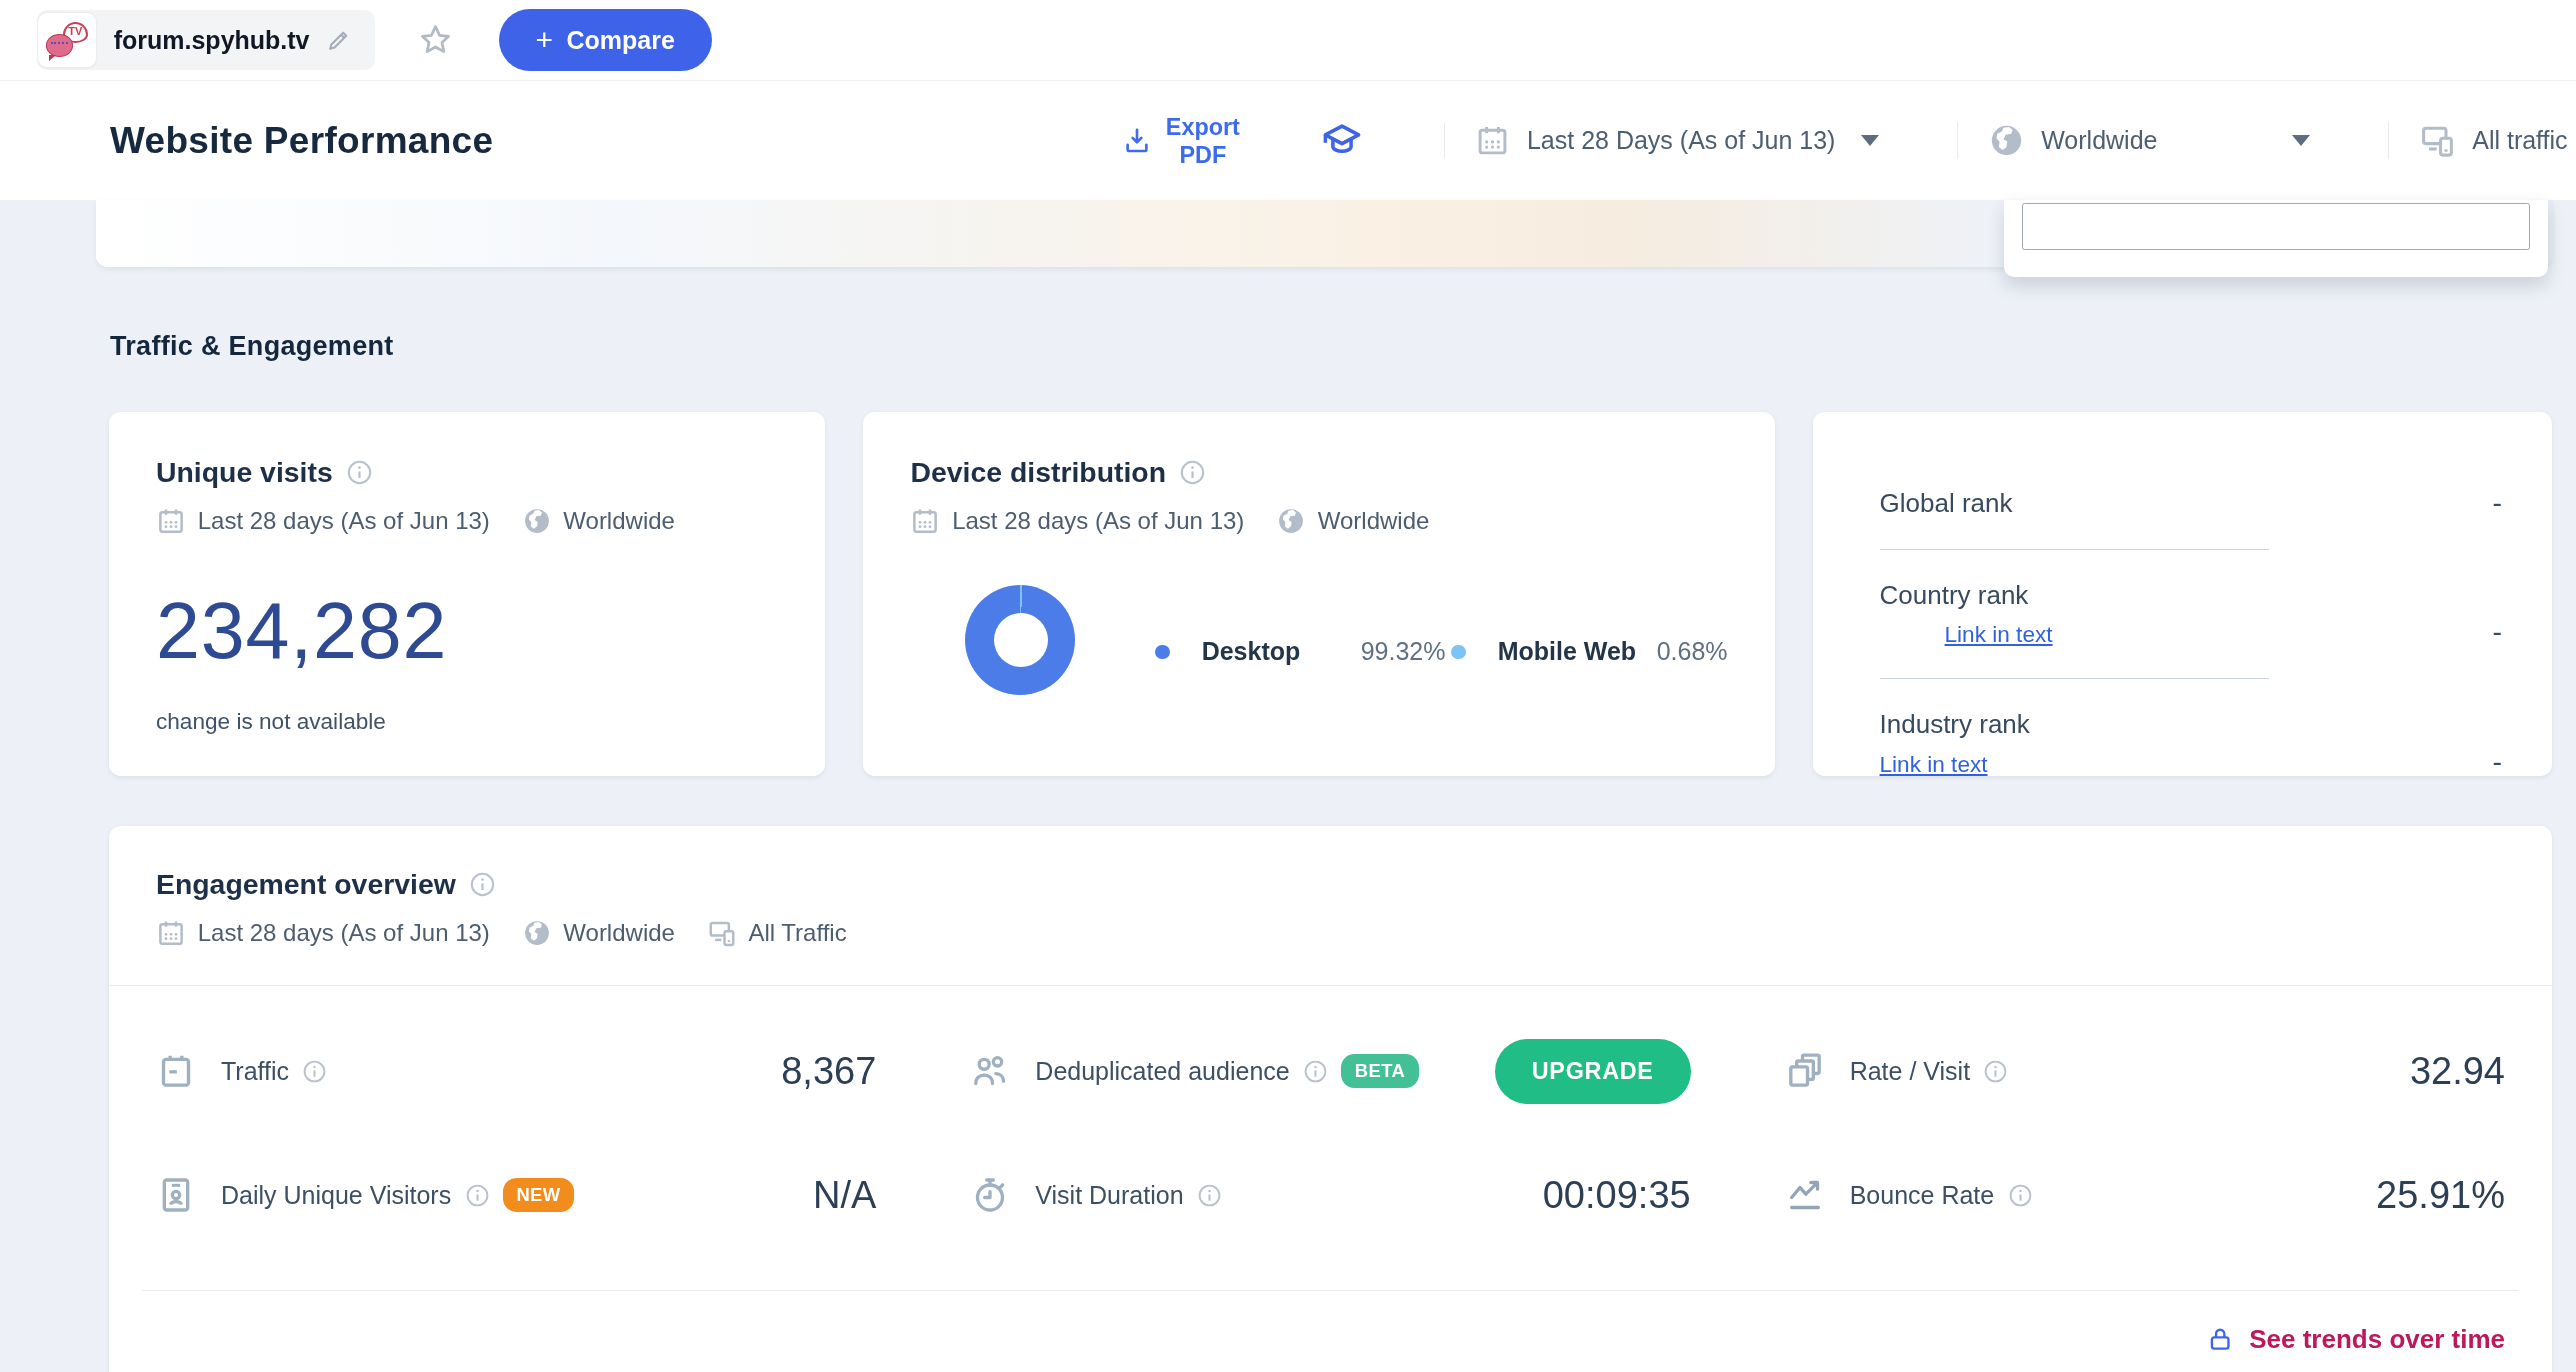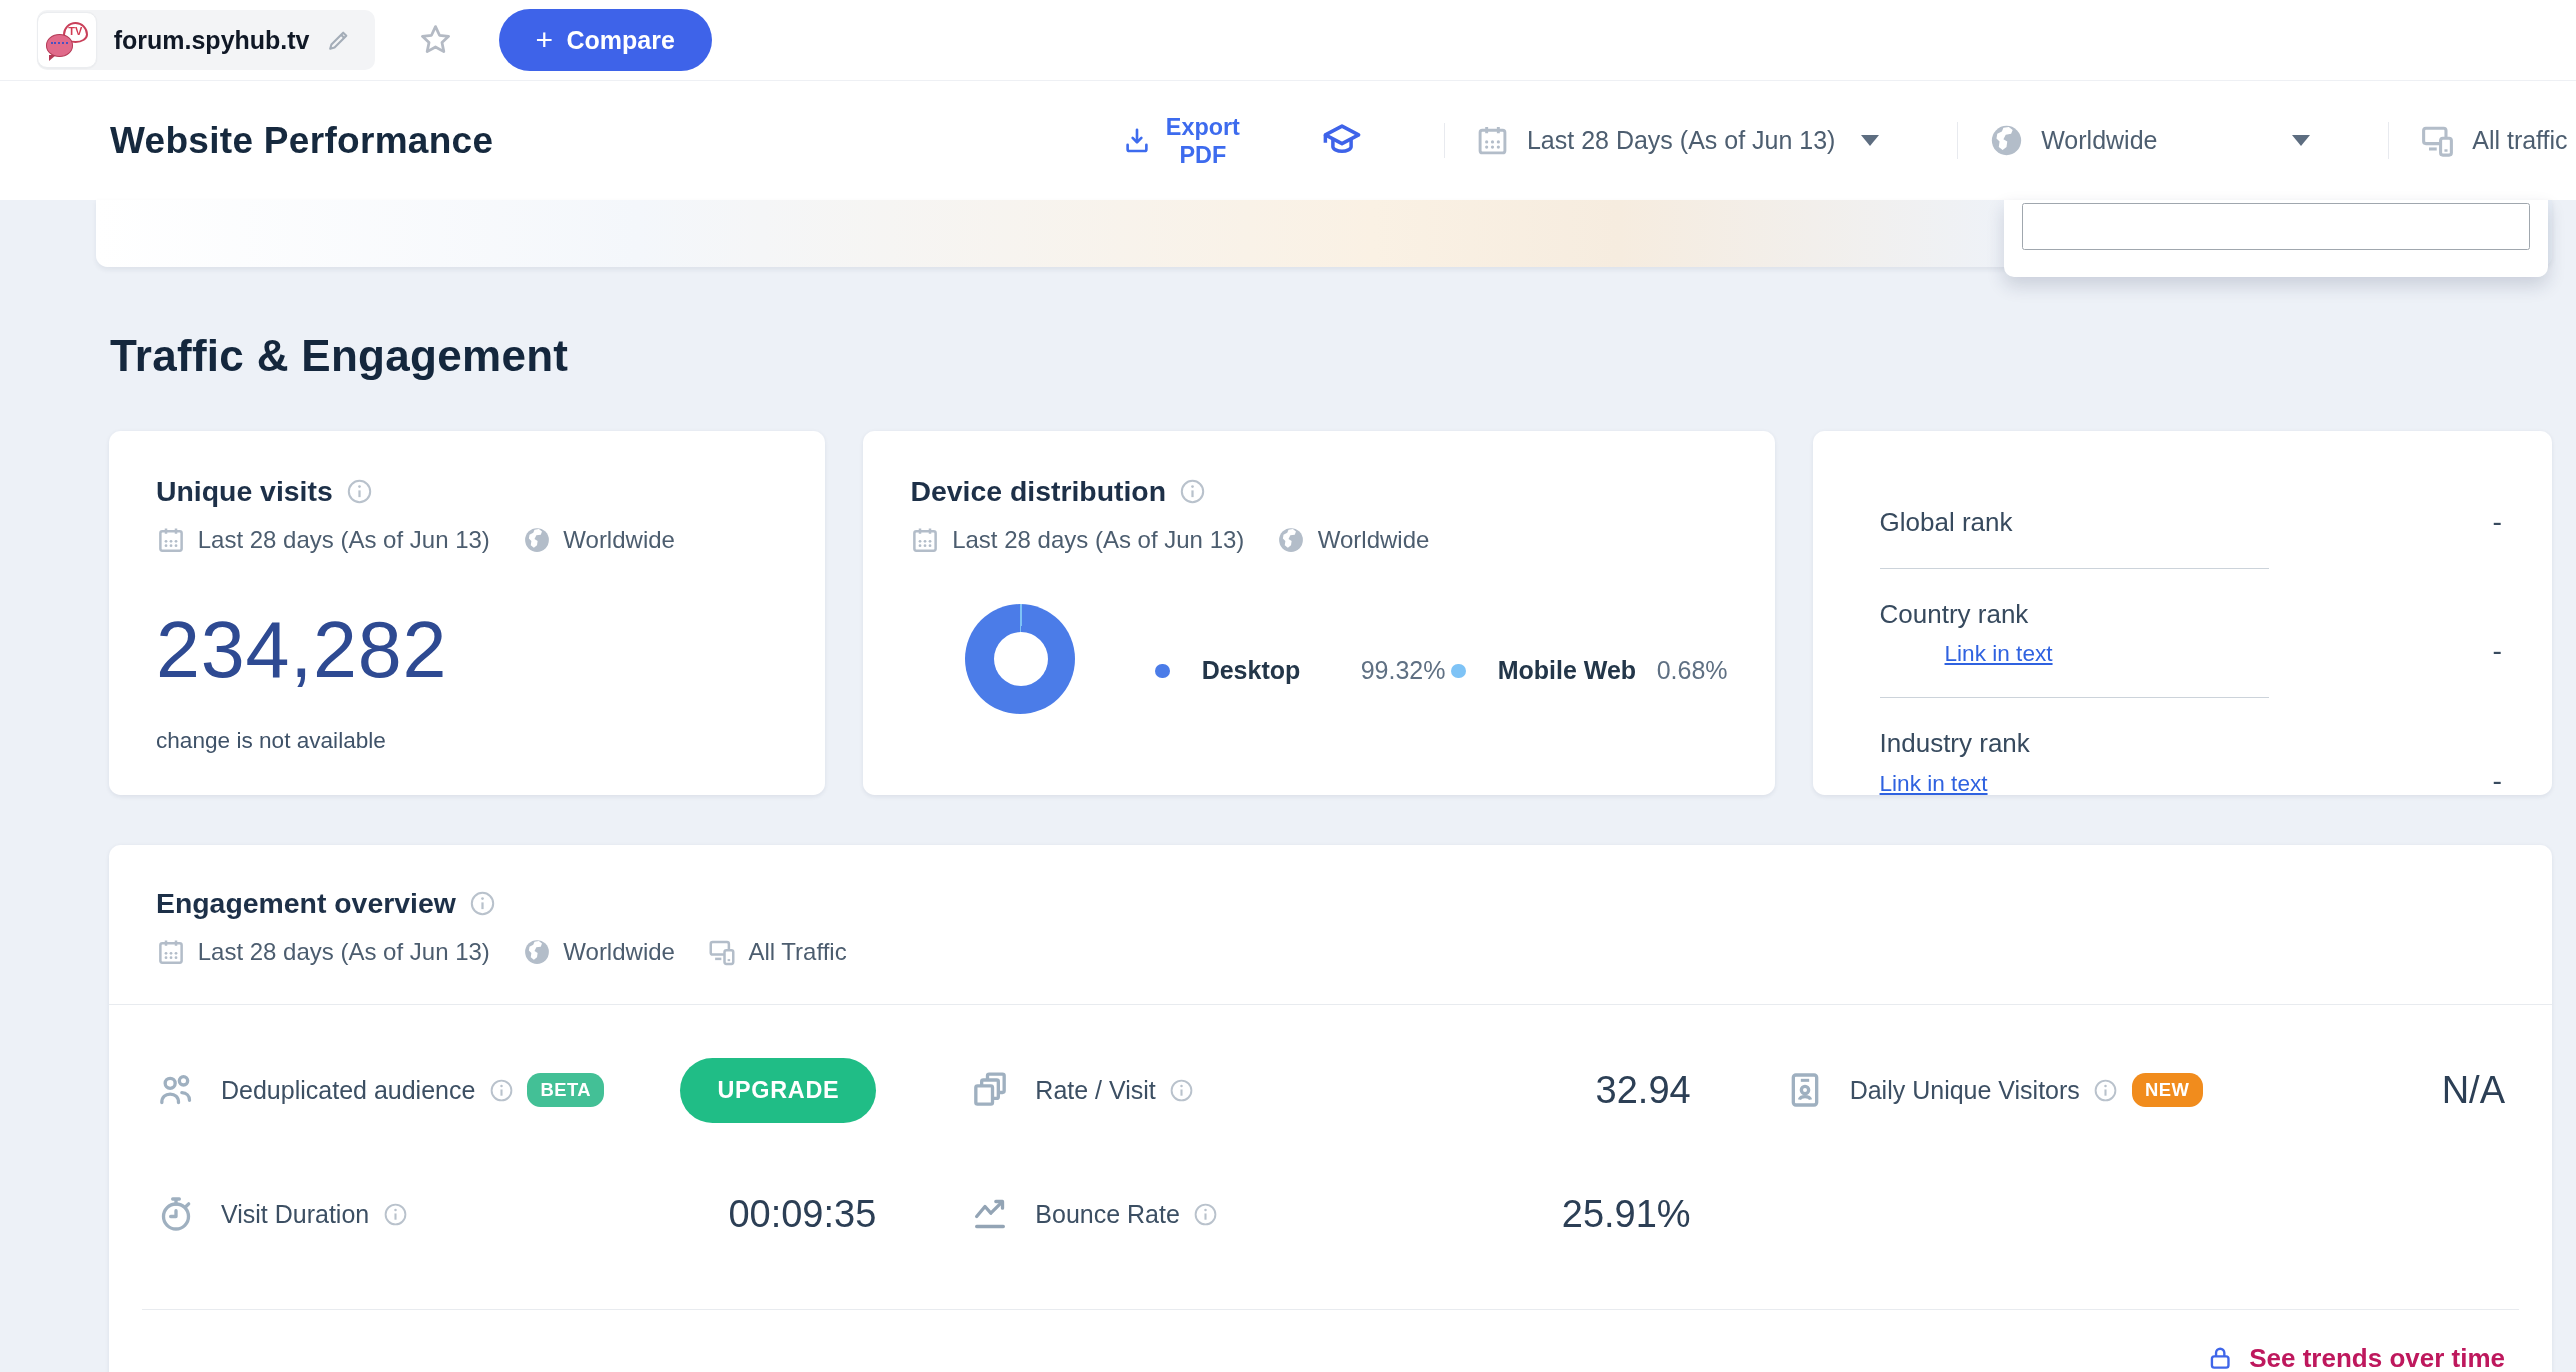--- a/index.html
+++ b/index.html
@@ -43,21 +43,21 @@
 
   
   .band-zone { position:relative; height:67px; }
   .gradient-card { position:absolute; left:96px; right:24px; top:0; height:67px; border-radius:0 0 11.7px 11.7px;
     background:linear-gradient(90deg,#ffffff 0%,#f4f7fb 22%,#faf1e4 52%,#f6ecdf 62%,#eef2f8 78%,#e7edf5 100%);
     box-shadow:0 2.5px 5px rgba(24,39,75,.07); }
   .dropdown-popup { position:absolute; left:2004px; width:544px; top:0; height:77px; background:#fff; border-radius:0 0 10px 10px; box-shadow:0 8.4px 18.4px rgba(24,39,75,.16); }
   .dropdown-search { margin:3.3px 18.4px 0; height:47px; border:1.7px solid #a0a7ae; border-radius:2.5px; }
 
   
-  .section-title { margin:64px 14px 0 110px; font-size:44px; font-weight:600; color:#14273d; letter-spacing:0.3px; }
+  .section-title { margin:64px 14px 0 110px; font-size:27px; font-weight:600; color:#14273d; letter-spacing:0.3px; }
 
   .cards-row { display:flex; gap:38px; margin:50px 24px 0 109px; }
   .card { background:#fff; border-radius:11.7px; box-shadow:0 1.7px 4.2px rgba(23,43,77,.08); height:364px; flex:1 1 0; padding:44px 47px; }
   .card-title-row { display:flex; align-items:center; gap:13.4px; }
   .card-title { font-size:28.4px; font-weight:600; color:#1d3048; }
   .meta-row { display:flex; align-items:center; gap:11.7px; margin-top:16.7px; font-size:24px; color:#4c5d6f; }
   .meta-gap { width:8.4px; }
 
   .big-number { margin-top:49px; font-size:79px; font-weight:400; color:#2e4a92; letter-spacing:0.8px; }
   .visits-note { margin-top:32px; font-size:22.6px; color:#3f5268; }
@@ -380,20 +380,38 @@
           </svg>
       </span>
       <span>All Traffic</span>
     </div>
   </div>
 
   <div class="eng-divider"></div>
 
   <div class="metrics-grid">
 
+    <div class="metric-cell">
+      <span>
+        <svg width="40" height="40" viewBox="0 0 24 24" fill="none" stroke="#9fb0c0" stroke-width="2">
+            <rect x="4.5" y="5" width="15" height="15.5" rx="1.5"></rect>
+            <path d="M8.5 2.8v2.2M15.5 2.8v2.2"></path>
+            <path d="M8 12.5h4.5"></path>
+          </svg>
+      </span>
+      <span class="metric-label">Traffic</span>
+      <span class="metric-info">
+        <svg width="25" height="25" viewBox="0 0 24 24" fill="none" stroke="#b9c2cc" stroke-width="1.8">
+            <circle cx="12" cy="12" r="9.5"></circle>
+            <path d="M12 11v6" stroke-width="2"></path>
+            <circle cx="12" cy="7.6" r="1.2" fill="#b9c2cc" stroke="none"></circle>
+          </svg>
+      </span>
+      <span class="metric-value">8,367</span>
+    </div>
 
     <div class="metric-cell">
       <span>
         <svg width="40" height="40" viewBox="0 0 24 24" fill="none" stroke="#9fb0c0" stroke-width="2" stroke-linecap="round">
             <circle cx="8.5" cy="8" r="3"></circle>
             <path d="M3.5 19.5c0-3.2 2.2-5 5-5s5 1.8 5 5"></path>
             <circle cx="16.5" cy="6.5" r="2.5"></circle>
             <path d="M15.5 13.6c2.8.1 4.6 1.9 4.6 4.6"></path>
           </svg>
       </span>

